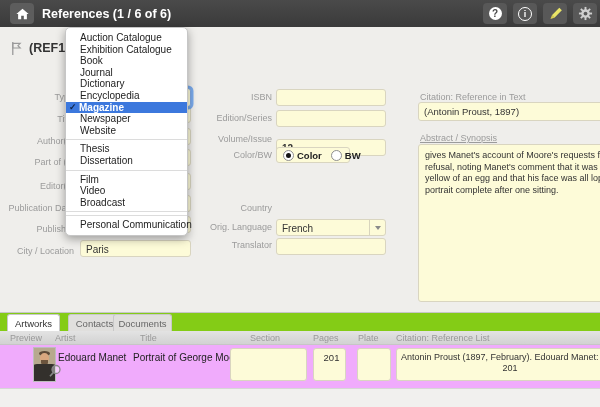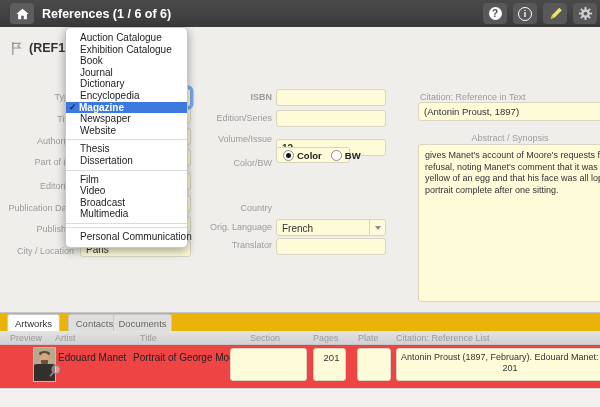--- a/index.html
+++ b/index.html
@@ -47,29 +47,29 @@
   .menu{position:absolute;left:65px;top:27px;width:121px;background:#fff;
     border:1px solid #c6c6c6;border-radius:5px;box-shadow:0 3px 10px rgba(0,0,0,.35);
     padding:4px 0;z-index:50;font-size:10px;color:#222;}
   .mi{height:11.6px;line-height:11.6px;padding-left:14px;white-space:nowrap;}
   .mi.sel{background:#3c78dd;color:#fff;font-weight:bold;display:flex;align-items:center;padding-left:3px;}
   .chk{width:10px;color:#102447;font-size:9px;flex:none;}
   .msep{height:1px;background:#dcdcdc;margin:3px 0;}
 
   
   .tabstrip{position:absolute;left:0;top:312px;width:600px;height:19px;
-    background:#eab308;border-top:1px solid #c6c6c6;box-sizing:border-box;}
+    background:#84cc16;border-top:1px solid #c6c6c6;box-sizing:border-box;}
   .tab{position:absolute;top:1px;height:17px;font-size:9.5px;text-align:center;line-height:17px;
     border:1px solid #c8c8c8;border-bottom:none;border-radius:3px 3px 0 0;box-sizing:border-box;}
   .tab.active{background:#fff;color:#333;}
   .tab.inactive{background:#e0dfdd;color:#666;}
   .theader{position:absolute;left:0;top:331px;width:600px;height:14px;
     background:linear-gradient(#e3e3e3,#d2d2d2);border-bottom:1px solid #c6c6c6;box-sizing:border-box;}
   .th{position:absolute;top:0;font-size:9px;color:#999;line-height:14px;white-space:nowrap;}
-  .artrow{position:absolute;left:0;top:345px;width:600px;height:43px;background:#ef4444;}
+  .artrow{position:absolute;left:0;top:345px;width:600px;height:43px;background:#f0abfc;}
   .thumb{position:absolute;left:33px;top:2px;width:21px;height:33px;background:#b7a98e;
     border:1px solid #bdbdbd;overflow:hidden;}
   .t-body{position:absolute;left:-3px;bottom:0;width:27px;height:17px;background:#33302c;border-radius:6px 6px 0 0;}
   .t-head{position:absolute;left:6px;top:5px;width:9px;height:10px;background:#d9a77f;border-radius:50% 50% 45% 45%;}
   .t-hair{position:absolute;left:5px;top:3px;width:11px;height:5px;background:#5d4a38;border-radius:50%;}
   .t-beard{position:absolute;left:7px;top:12px;width:7px;height:5px;background:#6b543d;border-radius:0 0 50% 50%;}
   .mag{position:absolute;left:48px;top:19px;}
   .rowtxt{position:absolute;top:7px;font-size:10px;color:#222;white-space:nowrap;}
   .rfld{position:absolute;top:3px;height:33px;background:#fdfbd8;border:1px solid #d9d5c0;
     border-radius:3px;box-sizing:border-box;font-size:9px;line-height:11px;color:#333;
@@ -136,24 +136,24 @@
 
   <div class="fld focus" style="left:80px;top:88px;width:111px;height:19px;"></div>
   <div class="fld" style="left:80px;top:106px;width:111px;height:17px;"></div>
   <div class="fld" style="left:80px;top:128px;width:111px;height:17px;"></div>
   <div class="fld" style="left:80px;top:149px;width:111px;height:17px;"></div>
   <div class="fld" style="left:80px;top:173px;width:111px;height:17px;"></div>
   <div class="fld" style="left:80px;top:195px;width:111px;height:17px;"></div>
   <div class="fld" style="left:80px;top:216px;width:111px;height:17px;"></div>
   <div class="fld" style="left:80px;top:240px;width:111px;height:17px;">Paris</div>
 
-  <div class="lbl" style="left:170px;top:92px;width:102px;font-weight:bold;">ISBN</div>
+  <div class="lbl" style="left:170px;top:92px;width:102px;">ISBN</div>
   <div class="lbl" style="left:170px;top:113px;width:102px;">Edition/Series</div>
   <div class="lbl" style="left:170px;top:134px;width:102px;">Volume/Issue</div>
-  <div class="lbl" style="left:170px;top:150px;width:102px;margin-top:8px;">Color/BW</div>
+  <div class="lbl" style="left:170px;top:150px;width:102px;">Color/BW</div>
   <div class="lbl" style="left:170px;top:203px;width:102px;">Country</div>
   <div class="lbl" style="left:170px;top:222px;width:102px;">Orig. Language</div>
   <div class="lbl" style="left:170px;top:240px;width:102px;">Translator</div>
 
   <div class="fld" style="left:276px;top:89px;width:110px;height:17px;"></div>
   <div class="fld" style="left:276px;top:110px;width:110px;height:17px;"></div>
   <div class="fld" style="left:276px;top:131px;width:110px;height:17px;font-weight:bold;margin-top:8px;">12</div>
 
   <div class="pill" style="left:276px;top:147px;width:74px;height:16px;">
     <span class="radio on"></span>
@@ -165,21 +165,21 @@
   <div class="fld" style="left:276px;top:219px;width:110px;height:17px;">
     <span>French</span>
     <span class="combobtn">
         <span class="chev"></span>
       </span>
   </div>
   <div class="fld" style="left:276px;top:238px;width:110px;height:17px;"></div>
 
   <div class="lbl" style="left:420px;top:92px;width:180px;text-align:left;">Citation: Reference in Text</div>
   <div class="fld" style="left:418px;top:102px;width:202px;height:19px;font-size:9.5px;">(Antonin Proust, 1897)</div>
-  <div class="lbl" style="left:420px;top:133px;width:180px;text-align:center;">Abstract / Synopsis</div>
+  <div class="lbl" style="left:420px;top:133px;width:180px;text-align:left;text-decoration:underline;">Abstract / Synopsis</div>
   <div class="abstract" style="left:418px;top:144px;width:210px;height:158px;">gives Manet's account of Moore's requests for cha
 refusal, noting Manet's comment that it was not his
 yellow of an egg and that his face was all lopsided
 portrait complete after one sitting.</div>
 
   <div class="menu">
     <div class="mi">Auction Catalogue</div>
     <div class="mi">Exhibition Catalogue</div>
     <div class="mi">Book</div>
     <div class="mi">Journal</div>
@@ -191,21 +191,20 @@
     </div>
     <div class="mi">Newspaper</div>
     <div class="mi">Website</div>
     <div class="msep"></div>
     <div class="mi">Thesis</div>
     <div class="mi">Dissertation</div>
     <div class="msep"></div>
     <div class="mi">Film</div>
     <div class="mi">Video</div>
     <div class="mi">Broadcast</div>
-    <div class="mi">Multimedia</div>
     <div class="msep"></div>
     <div class="msep"></div>
     <div class="mi">Personal Communication</div>
   </div>
 
   <div class="tabstrip">
     <div class="tab active" style="left:7px;width:53px;">Artworks</div>
     <div class="tab inactive" style="left:60px;width:53px;margin-left:8px;">Contacts</div>
     <div class="tab inactive" style="left:113px;width:59px;">Documents</div>
   </div>

